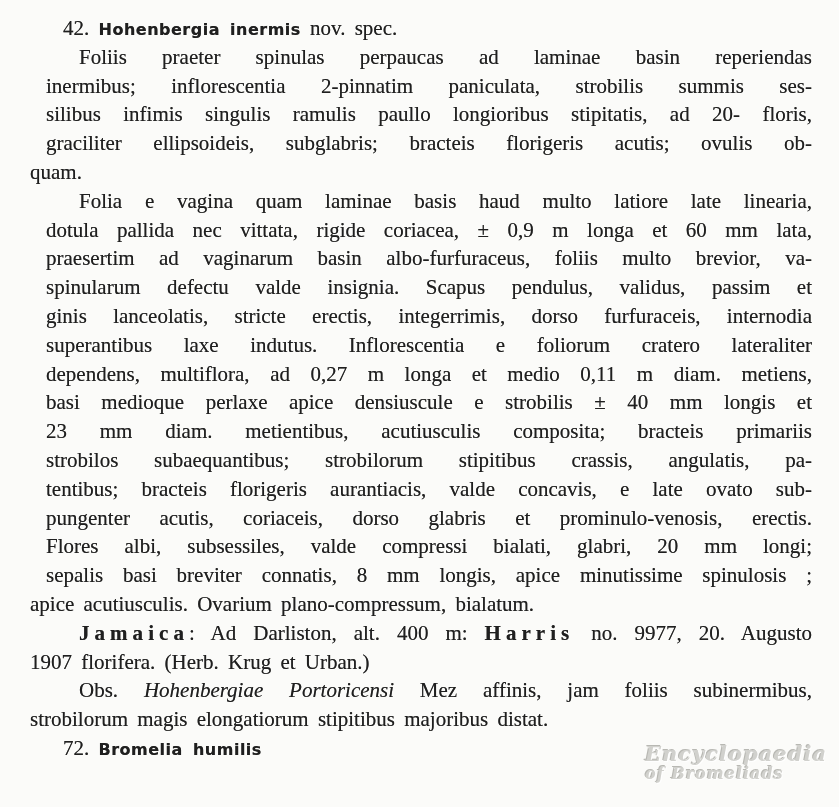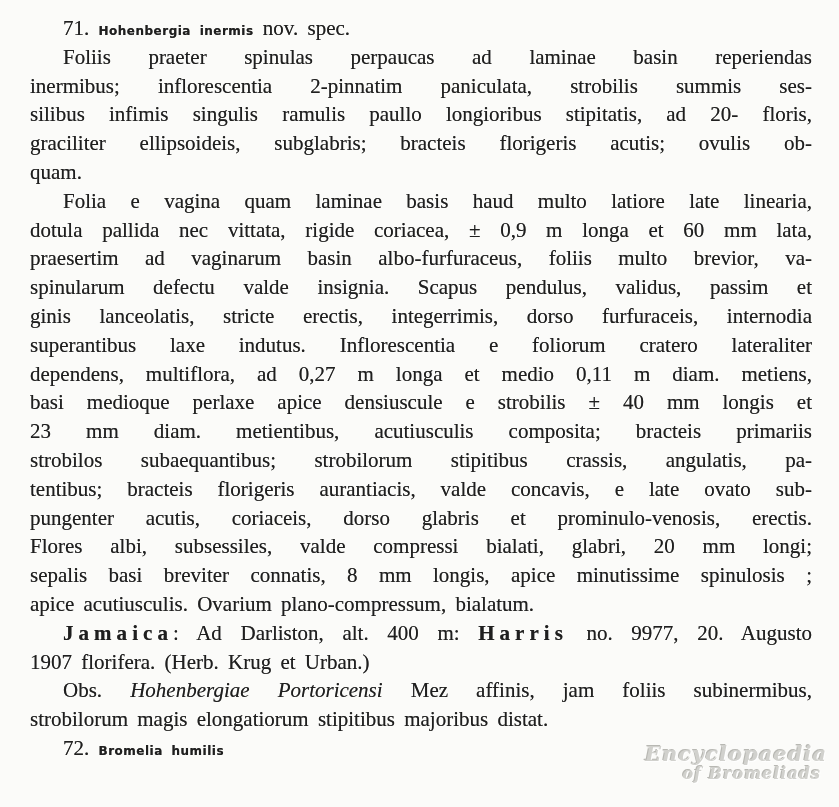--- a/index.html
+++ b/index.html
@@ -19,55 +19,55 @@
     width: 782px;
     z-index: 1;
   }
   .line {
     font-size: 21px;
     line-height: 28.8px;
     height: 28.8px;
     white-space: normal;
     text-shadow: 0 0 0.4px rgba(0,0,0,0.55);
   }
-  .line.j { text-align: justify; text-align-last: justify; }
+  .line.j { text-align: justify; text-align-last: justify; margin-left: 16px; }
   .line.l { text-align: left; word-spacing: 4px; }
   .line.indent { padding-left: 33px; }
   .seg-b {
     font-weight: 700;
     font-family: "DejaVu Sans", sans-serif;
-    font-size: 12px;
+    font-size: 16px;
     letter-spacing: 0.5px;
   }
   .seg-i { font-style: italic; }
   .seg-s { letter-spacing: 0.24em; font-weight: bold; }
   .watermark {
     position: absolute;
     top: 744px;
     right: 12px;
     z-index: 0;
-    text-align: right;
+    text-align: left;
     font-family: "DejaVu Serif", serif;
     font-style: italic;
     font-weight: 700;
     color: #cfcfcb;
     text-shadow: 1px 1px 0 #ffffff, -1px -1px 0 #b5b5b0;
     opacity: 0.95;
     pointer-events: none;
     margin-left: 31px;
   }
   .wm-line1 { font-size: 21px; letter-spacing: 1px; line-height: 20px; }
   .wm-line2 { font-size: 16px; letter-spacing: 1px; line-height: 20px; padding-right: 6px; }
 </style>
 </head>
 <body>
 
 <div class="page">
   <div class="text-block" id="text-block">
-      <div class="line l indent"><span>71. </span><span class="seg-b">Hohenbergia inermis</span><span> nov. spec.</span></div>
+      <div class="line l indent"><span>42. </span><span class="seg-b">Hohenbergia inermis</span><span> nov. spec.</span></div>
       <div class="line j indent"><span>Foliis praeter spinulas perpaucas ad laminae basin reperiendas</span></div>
       <div class="line j"><span>inermibus; inflorescentia 2-pinnatim paniculata, strobilis summis ses-</span></div>
       <div class="line j"><span>silibus infimis singulis ramulis paullo longioribus stipitatis, ad 20- floris,</span></div>
       <div class="line j"><span>graciliter ellipsoideis, subglabris; bracteis florigeris acutis; ovulis ob-</span></div>
       <div class="line l"><span>quam.</span></div>
       <div class="line j indent"><span>Folia e vagina quam laminae basis haud multo latiore late linearia,</span></div>
       <div class="line j"><span>dotula pallida nec vittata, rigide coriacea, ± 0,9 m longa et 60 mm lata,</span></div>
       <div class="line j"><span>praesertim ad vaginarum basin albo-furfuraceus, foliis multo brevior, va-</span></div>
       <div class="line j"><span>spinularum defectu valde insignia. Scapus pendulus, validus, passim et</span></div>
       <div class="line j"><span>ginis lanceolatis, stricte erectis, integerrimis, dorso furfuraceis, internodia</span></div>

